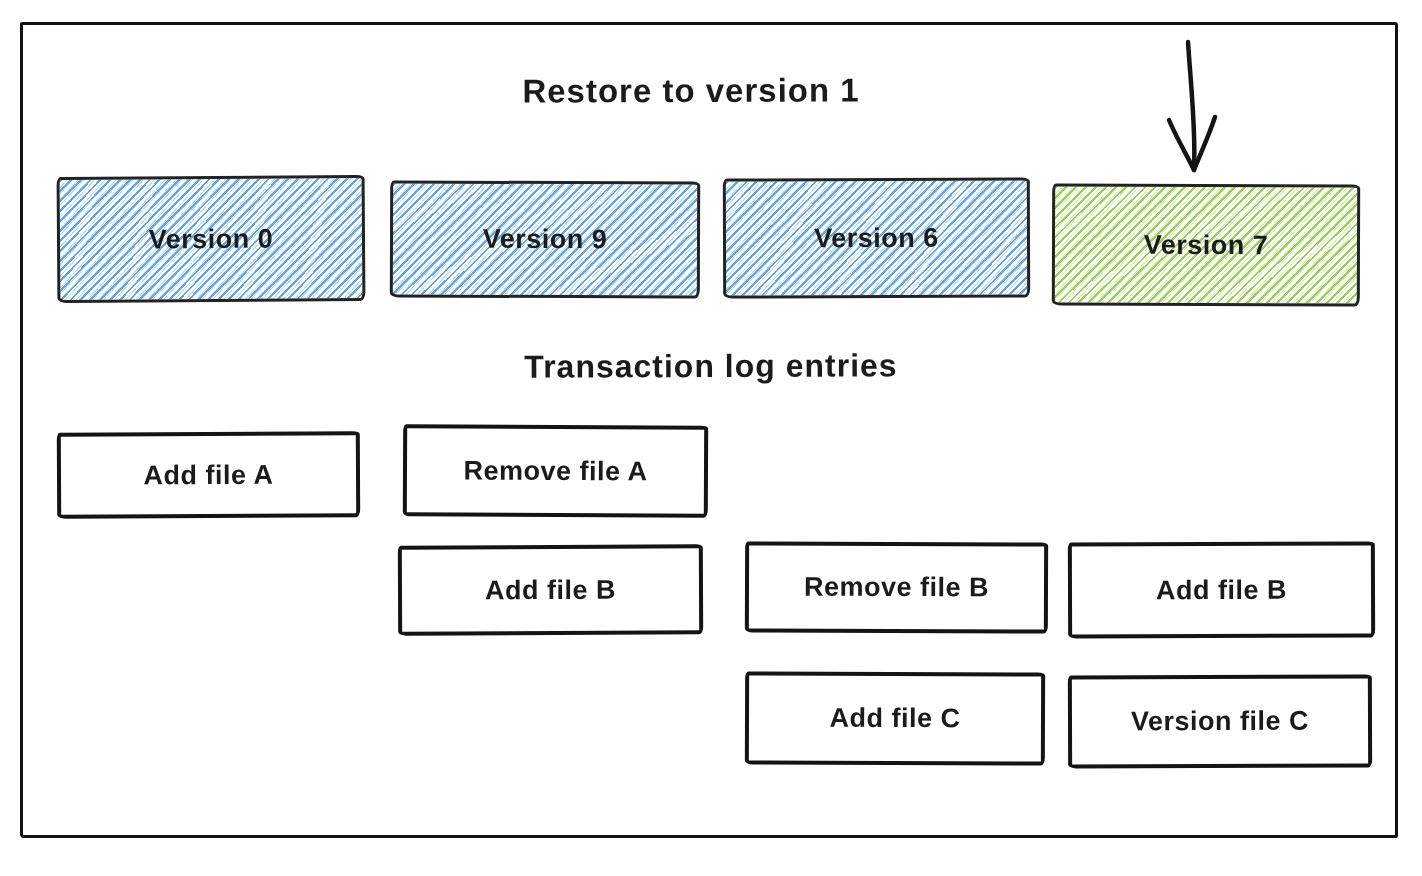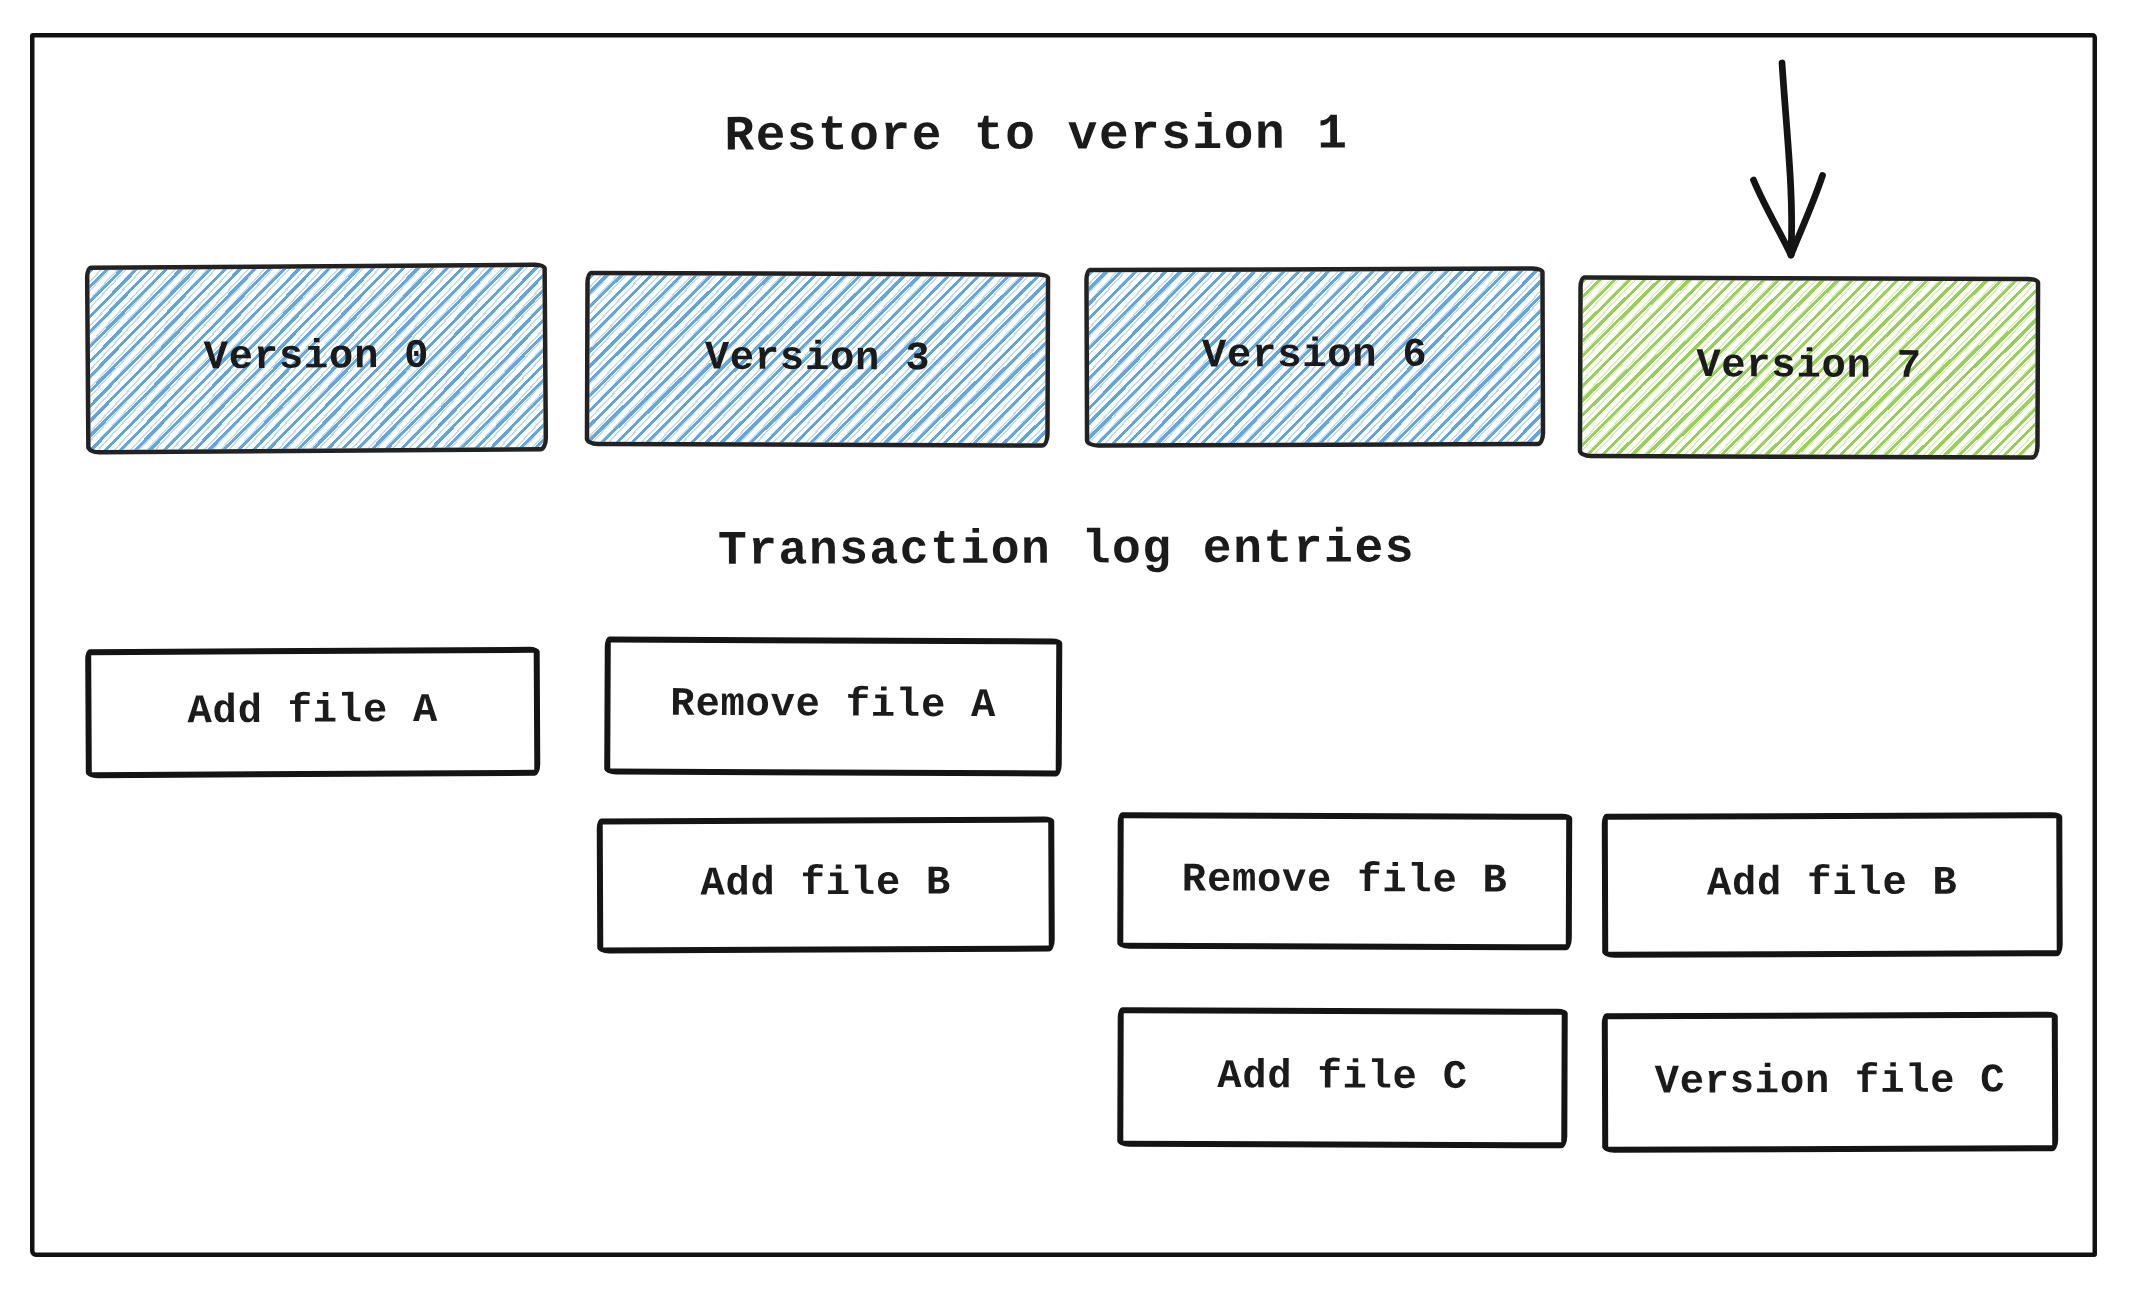--- a/index.html
+++ b/index.html
@@ -1,20 +1,20 @@
 <!DOCTYPE html>
 <html><head>
 <meta charset="utf-8">
 <style>
   html,body{margin:0;padding:0;background:#ffffff;}
   .canvas{
     position:relative;
     width:1422px;height:876px;
     background:#ffffff;
-    font-family:Liberation Mono, monospace;
+    font-family:Liberation Sans, sans-serif;
     color:#1b1b1b;
     overflow:hidden;
   }
   .frame{
     position:absolute;left:20px;top:22px;width:1372px;height:810px;
     border:3px solid #111;
     border-radius:2px 3px 2px 4px;
   }
   .title{
     position:absolute;left:411px;top:72px;width:560px;height:50px;
@@ -82,21 +82,21 @@
       <path d="M1188,42 C1191,88 1196,130 1194,168"></path>
       <path d="M1169,120 C1177,139 1188,157 1194,170"></path>
       <path d="M1215,117 C1208,138 1199,157 1194,170"></path>
     </g>
   </svg>
 
   <div class="box version hatch-blue v0">
     <span>Version 0</span>
   </div>
   <div class="box version hatch-blue v1">
-    <span>Version 3</span>
+    <span>Version 9</span>
   </div>
   <div class="box version hatch-blue v2">
     <span>Version 6</span>
   </div>
   <div class="box version hatch-green v3">
     <span>Version 7</span>
   </div>
 
   <div class="subtitle">Transaction log entries</div>
 

